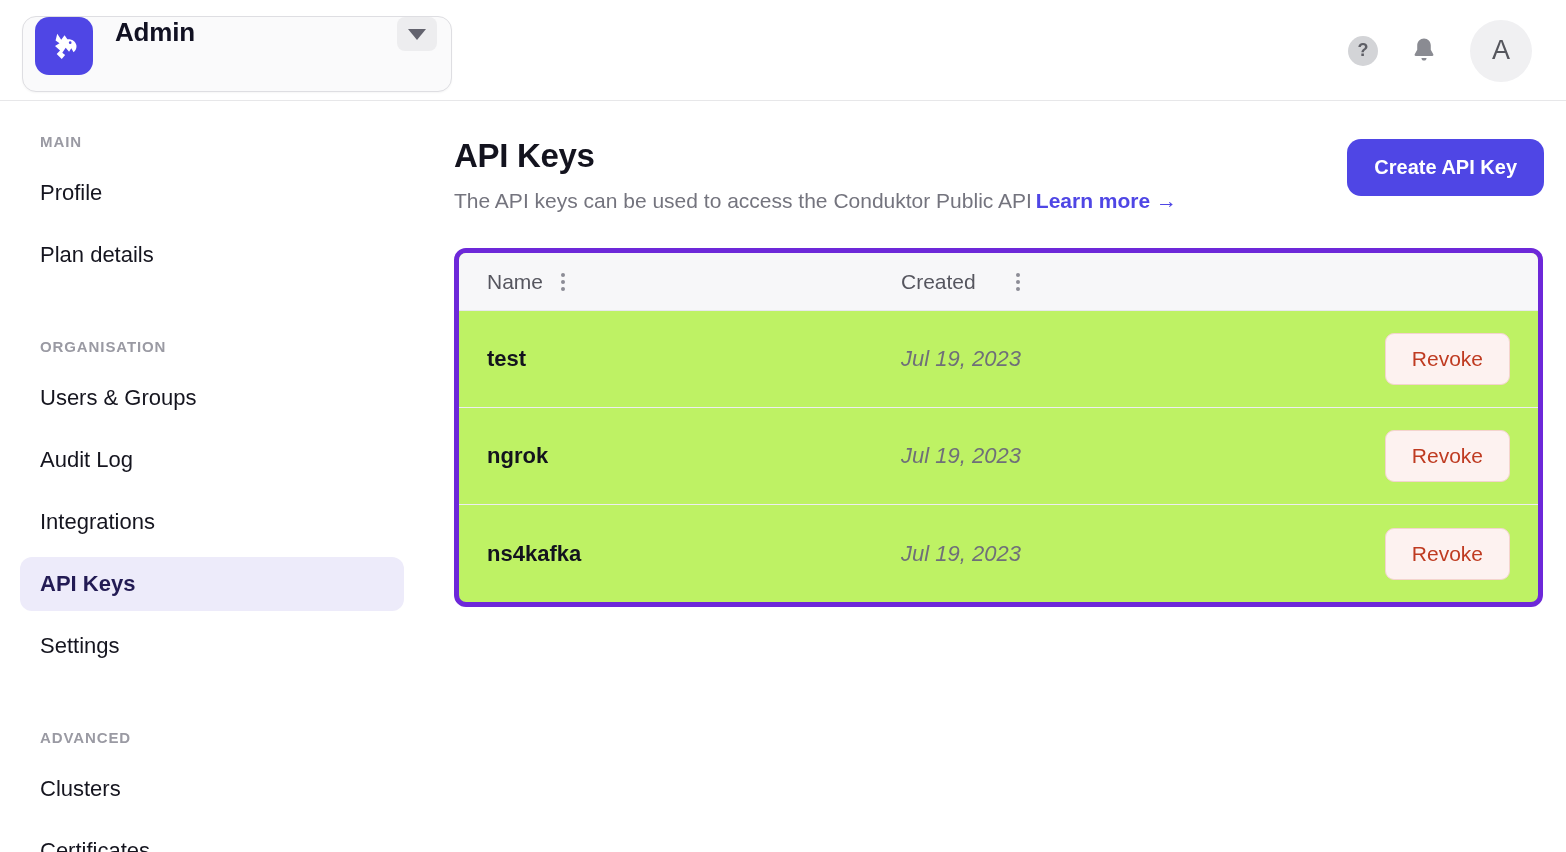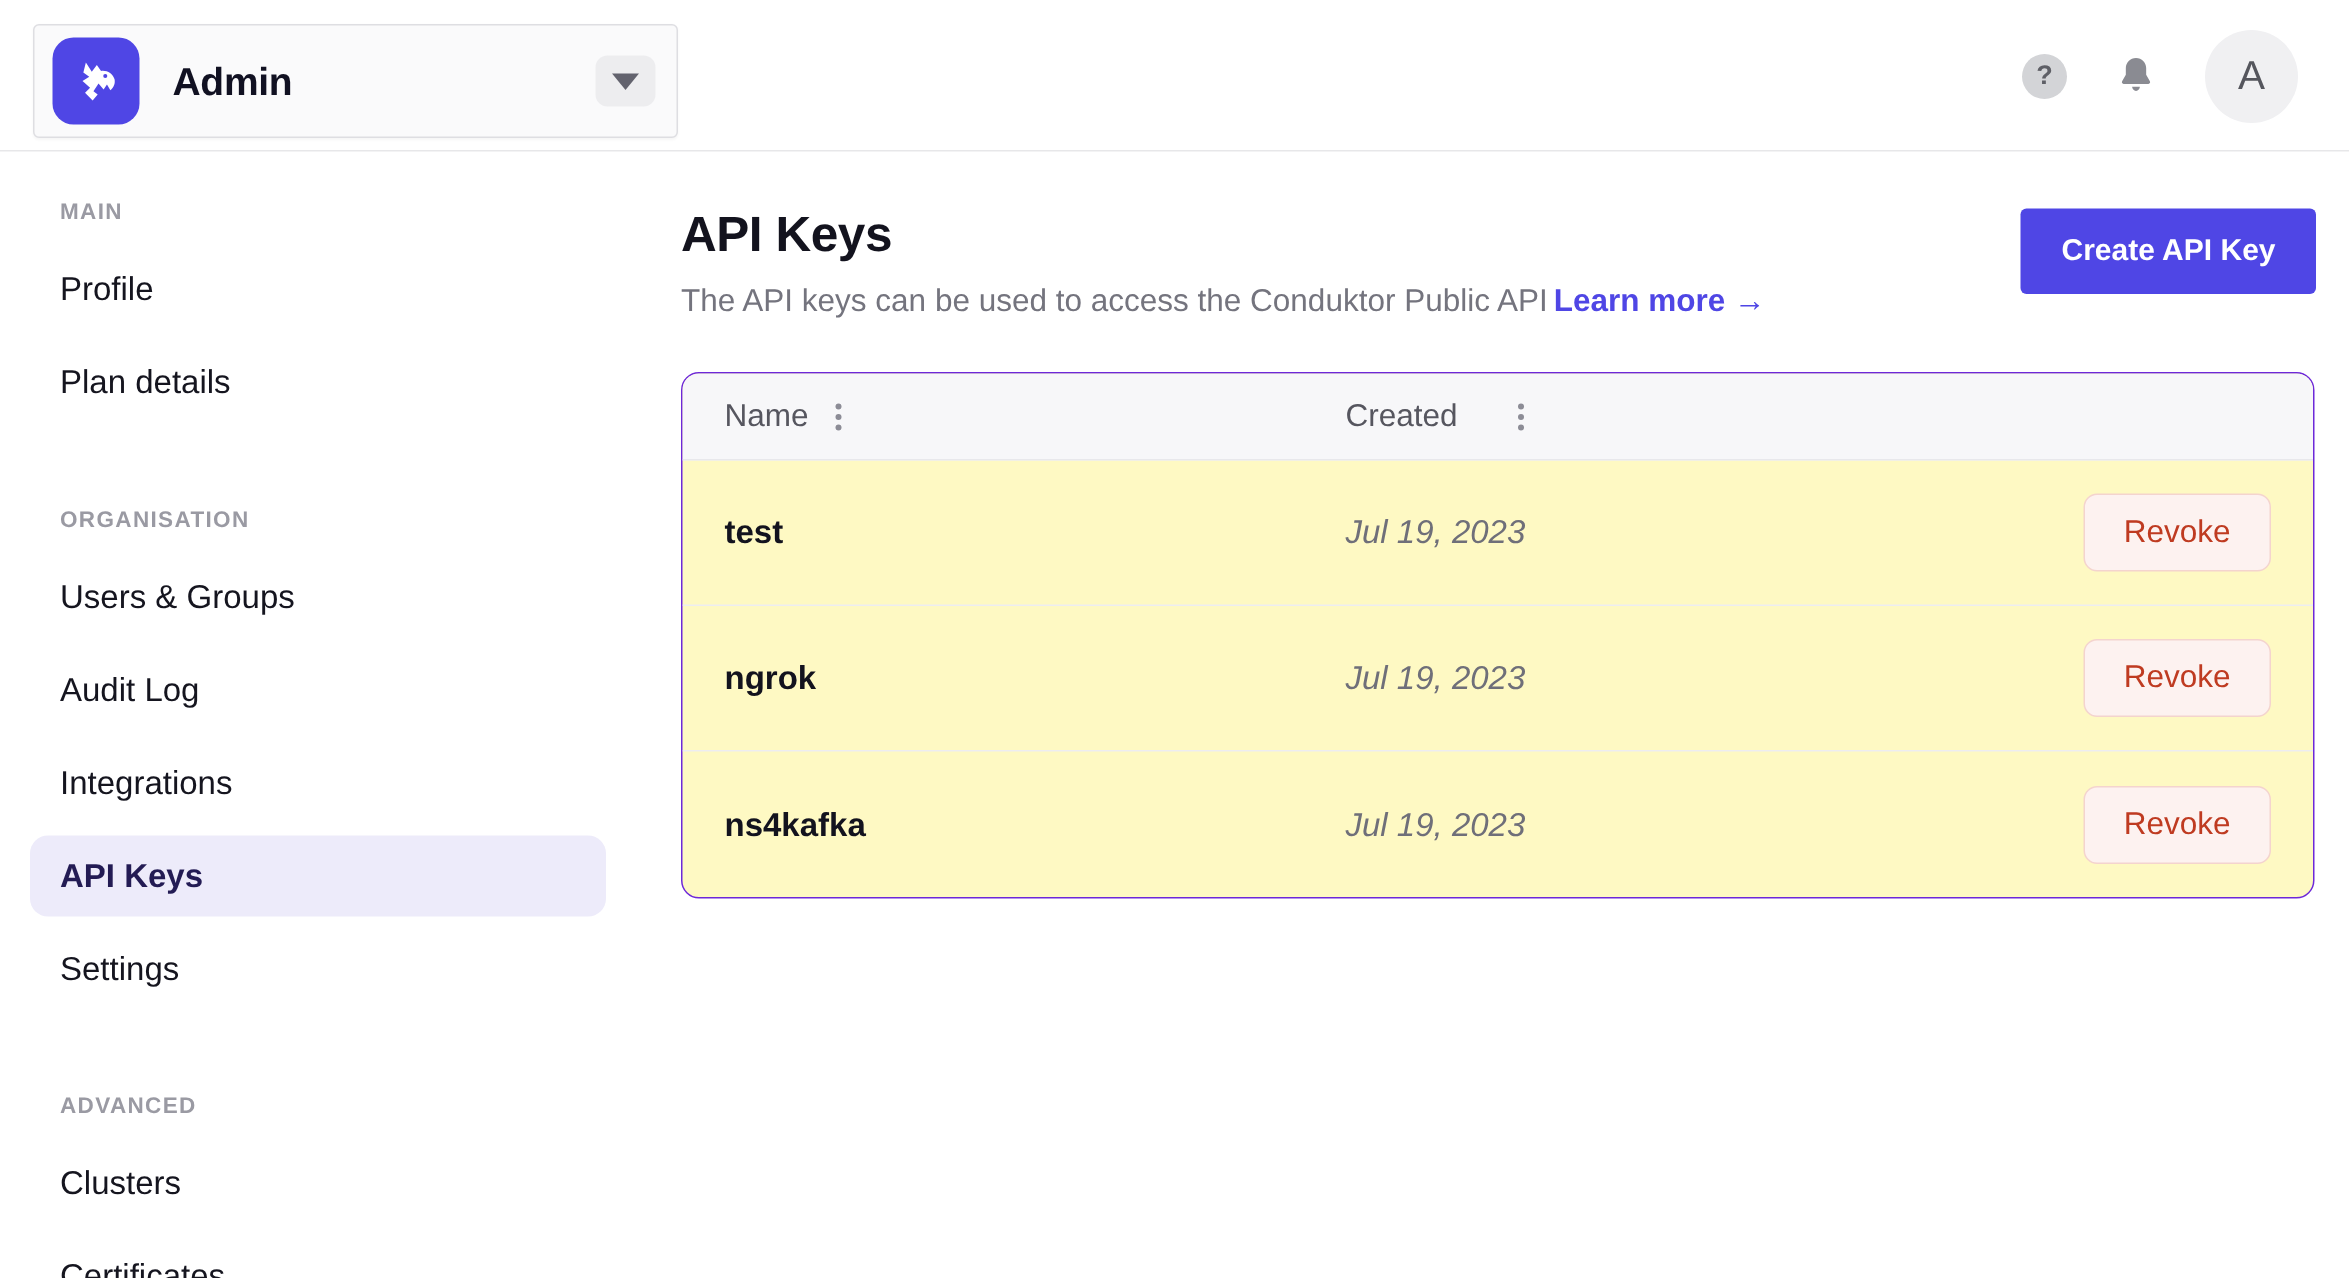--- a/index.html
+++ b/index.html
@@ -25,23 +25,22 @@
   }
 
   .org-card {
     position: absolute;
     left: 22px;
     top: 16px;
     width: 430px;
     height: 76px;
     background: #FAFAFB;
     border: 1px solid #DEDEE2;
-    border-radius: 4px;
-    display: flex;
-    align-items: center;
+    border-radius: 14px;
+    display: flex;
     padding: 0 14px 0 12px;
     box-shadow: 0 1px 2px rgba(17,17,26,.04);
   }
 
   .org-logo {
     width: 58px;
     height: 58px;
     border-radius: 14px;
     background: #4F46E5;
     display: flex;
@@ -176,36 +175,36 @@
     white-space: nowrap;
     cursor: pointer;
   }
 
   .create-btn {
     background: #4F46E5;
     color: #ffffff;
     font-size: 20px;
     font-weight: bold;
     border: none;
-    border-radius: 4px;
+    border-radius: 14px;
     padding: 17px 27px;
     cursor: pointer;
     font-family: inherit;
     white-space: nowrap;
     margin-top: 2px;
   }
 
   
   .table-card {
     margin-top: 35px;
     width: 1089px;
-    border: 1px solid #6d28d9;
+    border: 5px solid #6d28d9;
     border-radius: 12px;
     overflow: hidden;
-    background: #fef9c3;
+    background: #bef264;
   }
   .t-head {
     display: flex;
     align-items: center;
     height: 58px;
     background: #F7F7F9;
     border-bottom: 1px solid #E8E8EC;
     padding: 0 28px;
   }
   .th {

